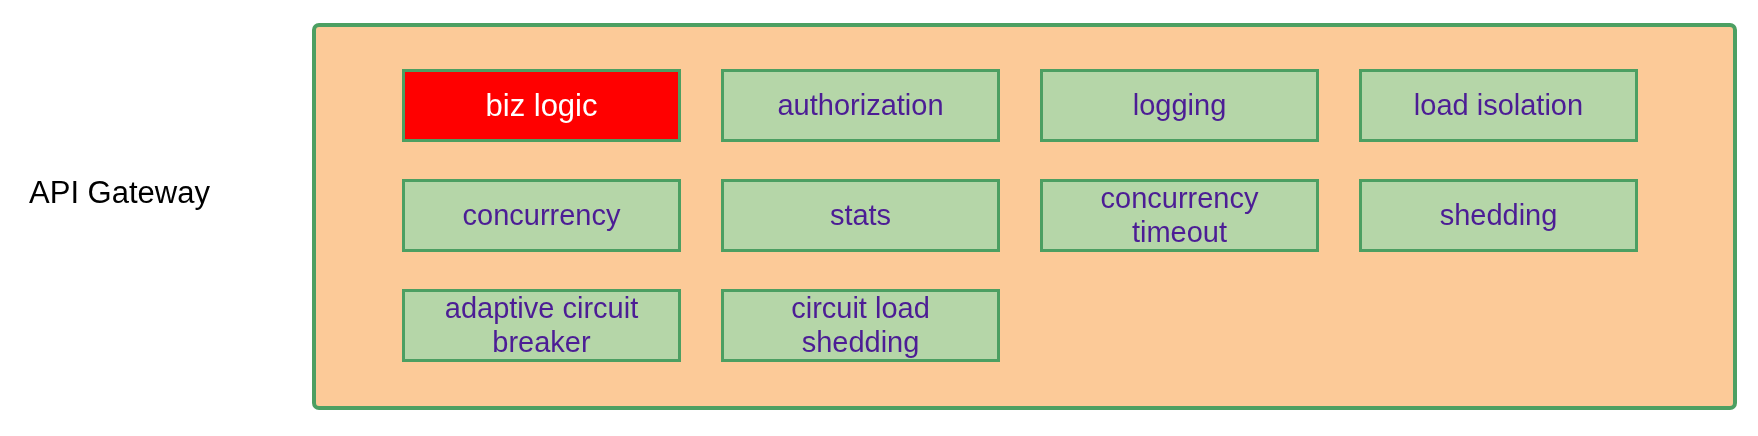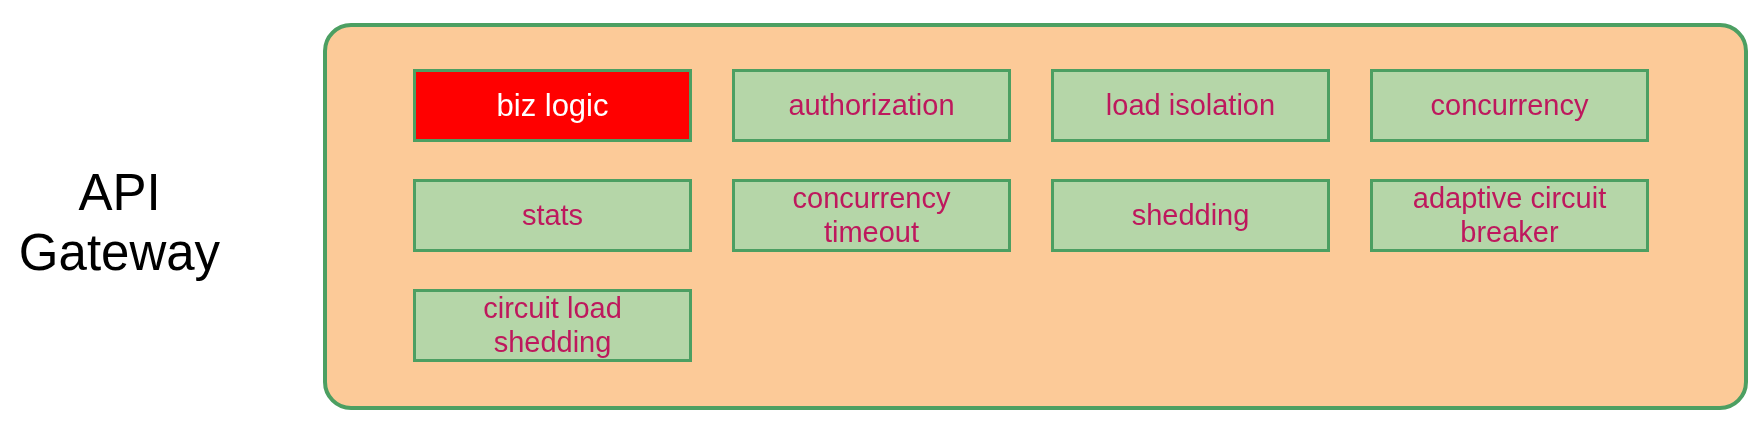--- a/index.html
+++ b/index.html
@@ -16,36 +16,35 @@
     width: 1758px;
     height: 436px;
     background: #ffffff;
   }
   .gateway-label {
     position: absolute;
     left: 12px;
     top: 163px;
     width: 215px;
     text-align: center;
-    font-size: 51px;
+    font-size: 31px;
     line-height: 60px;
     color: #000000;
     white-space: normal;
   }
   .gateway-container {
     position: absolute;
     left: 312px;
     top: 23px;
     width: 1425px;
     height: 387px;
     box-sizing: border-box;
     background: #fcca98;
     border: 4px solid #4c9f62;
-    border-radius: 28px;
-    margin-left: 11px;
+    border-radius: 7px;
   }
   .module-grid {
     position: absolute;
     left: 86px;
     top: 42px;
     display: grid;
     grid-template-columns: repeat(4, 279px);
     grid-auto-rows: 73px;
     column-gap: 40px;
     row-gap: 37px;
@@ -53,21 +52,21 @@
   .module-box {
     box-sizing: border-box;
     background: #b5d6a8;
     border: 3px solid #4c9f62;
     display: flex;
     align-items: center;
     justify-content: center;
     text-align: center;
     font-size: 29px;
     line-height: 1.16;
-    color: #be185d;
+    color: #4c1d95;
     padding: 2px 16px;
   }
   .module-box.highlighted {
     background: #ff0000;
     color: #ffffff;
     font-size: 31px;
   }
 </style>
 </head>
 <body>
@@ -78,20 +77,21 @@
 
   <div class="gateway-container">
 
     <div class="module-grid">
 
       <div class="module-box highlighted">biz logic</div>
 
       <div class="module-box">authorization</div>
 
 
+      <div class="module-box">logging</div>
 
       <div class="module-box">load isolation</div>
 
       <div class="module-box">concurrency</div>
 
       <div class="module-box">stats</div>
 
       <div class="module-box">concurrency timeout</div>
 
       <div class="module-box">shedding</div>

